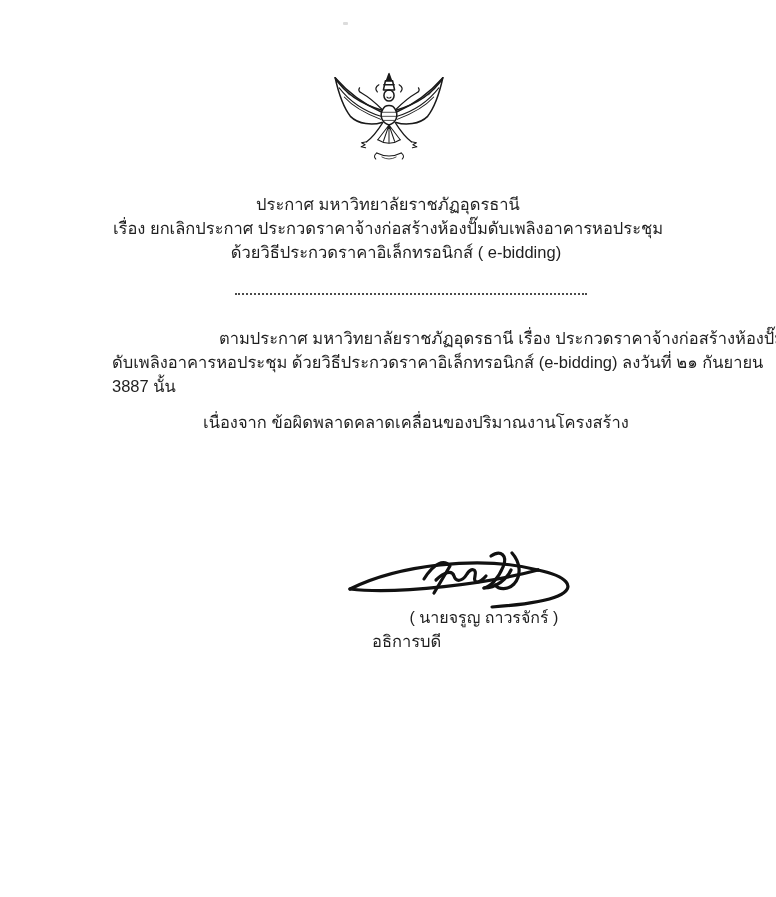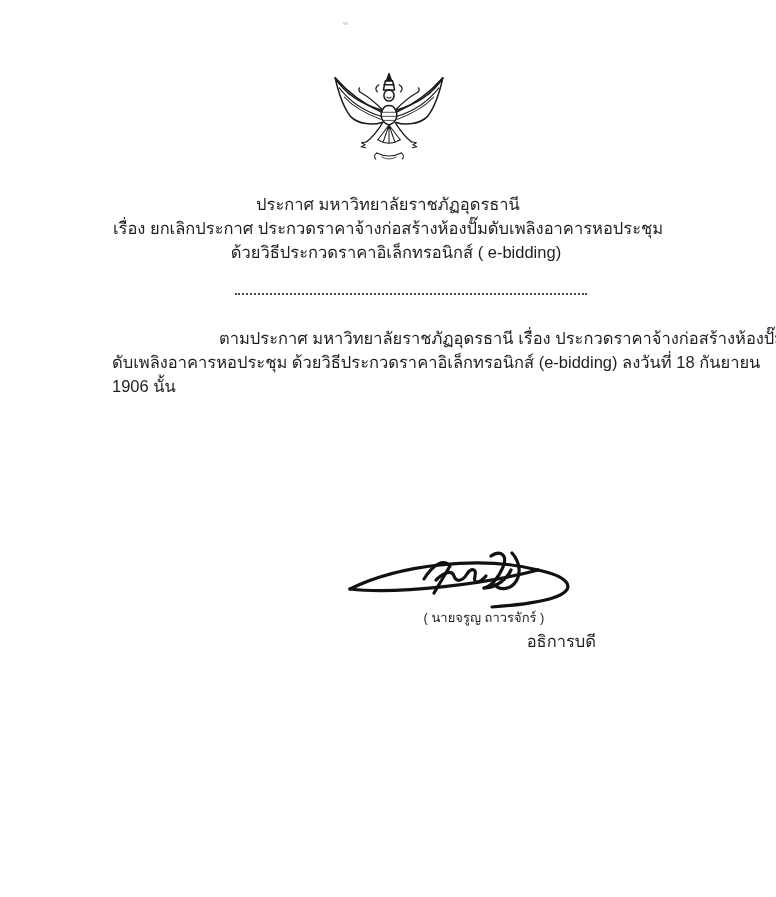--- a/index.html
+++ b/index.html
@@ -36,24 +36,24 @@
   .p1l2{left:112px;top:352px;}
   .p1l3{left:112px;top:376px;}
   .reason{left:203px;top:412px;}
   .cancel{left:205px;top:456px;}
   .dateline{left:318px;top:506px;}
   .signature{
     position:absolute;left:340px;top:543px;width:250px;height:70px;
   }
   .sig-name{
     position:absolute;left:372px;top:608px;width:224px;text-align:center;
-    font-size:13px;line-height:20px;white-space:nowrap;
+    font-size:16px;line-height:20px;white-space:nowrap;
   }
   .sig-role{
-    position:absolute;left:372px;top:631px;width:224px;text-align:right;
+    position:absolute;left:372px;top:631px;width:224px;text-align:left;
     font-size:16.5px;line-height:20px;white-space:nowrap;
   }
 </style>
 </head>
 <body>
 
 <div class="page">
 
   <div class="artifact"></div>
 
@@ -102,23 +102,24 @@
     </g>
   </svg>
 
   <div class="title-line t1">ประกาศ  มหาวิทยาลัยราชภัฏอุดรธานี</div>
   <div class="title-line t2">เรื่อง ยกเลิกประกาศ ประกวดราคาจ้างก่อสร้างห้องปั๊มดับเพลิงอาคารหอประชุม</div>
   <div class="title-line t3">ด้วยวิธีประกวดราคาอิเล็กทรอนิกส์ ( e-bidding)</div>
 
   <div class="dotted-rule"></div>
 
   <div class="body-line p1l1">ตามประกาศ  มหาวิทยาลัยราชภัฏอุดรธานี เรื่อง ประกวดราคาจ้างก่อสร้างห้องปั๊ม</div>
-  <div class="body-line p1l2">ดับเพลิงอาคารหอประชุม ด้วยวิธีประกวดราคาอิเล็กทรอนิกส์ (e-bidding) ลงวันที่ 18 กันยายน</div>
-  <div class="body-line p1l3">1906 นั้น</div>
+  <div class="body-line p1l2">ดับเพลิงอาคารหอประชุม ด้วยวิธีประกวดราคาอิเล็กทรอนิกส์ (e-bidding) ลงวันที่ ๒๑ กันยายน</div>
+  <div class="body-line p1l3">3887 นั้น</div>
 
+  <div class="body-line reason">เนื่องจาก ข้อผิดพลาดคลาดเคลื่อนของปริมาณงานโครงสร้าง</div>
 
 
 
   <svg class="signature" viewBox="0 0 250 70" aria-hidden="true">
     <g stroke="#111" fill="none" stroke-width="3.2" stroke-linecap="round" stroke-linejoin="round">
       <path d="M10 46 C 58 22, 140 12, 198 27"></path>
       <path d="M198 27 C 150 40, 58 52, 10 46"></path>
       <path d="M84 36 C 94 20, 104 16, 110 23 L 94 50"></path>
       <path d="M96 37 C 104 29, 112 27, 114 33 C 116 39, 122 39, 127 31 C 131 25, 137 25, 135 33 C 133 41, 139 41, 146 33"></path>
       <path d="M151 13 C 161 6, 168 13, 163 24 C 158 36, 150 44, 144 45"></path>

